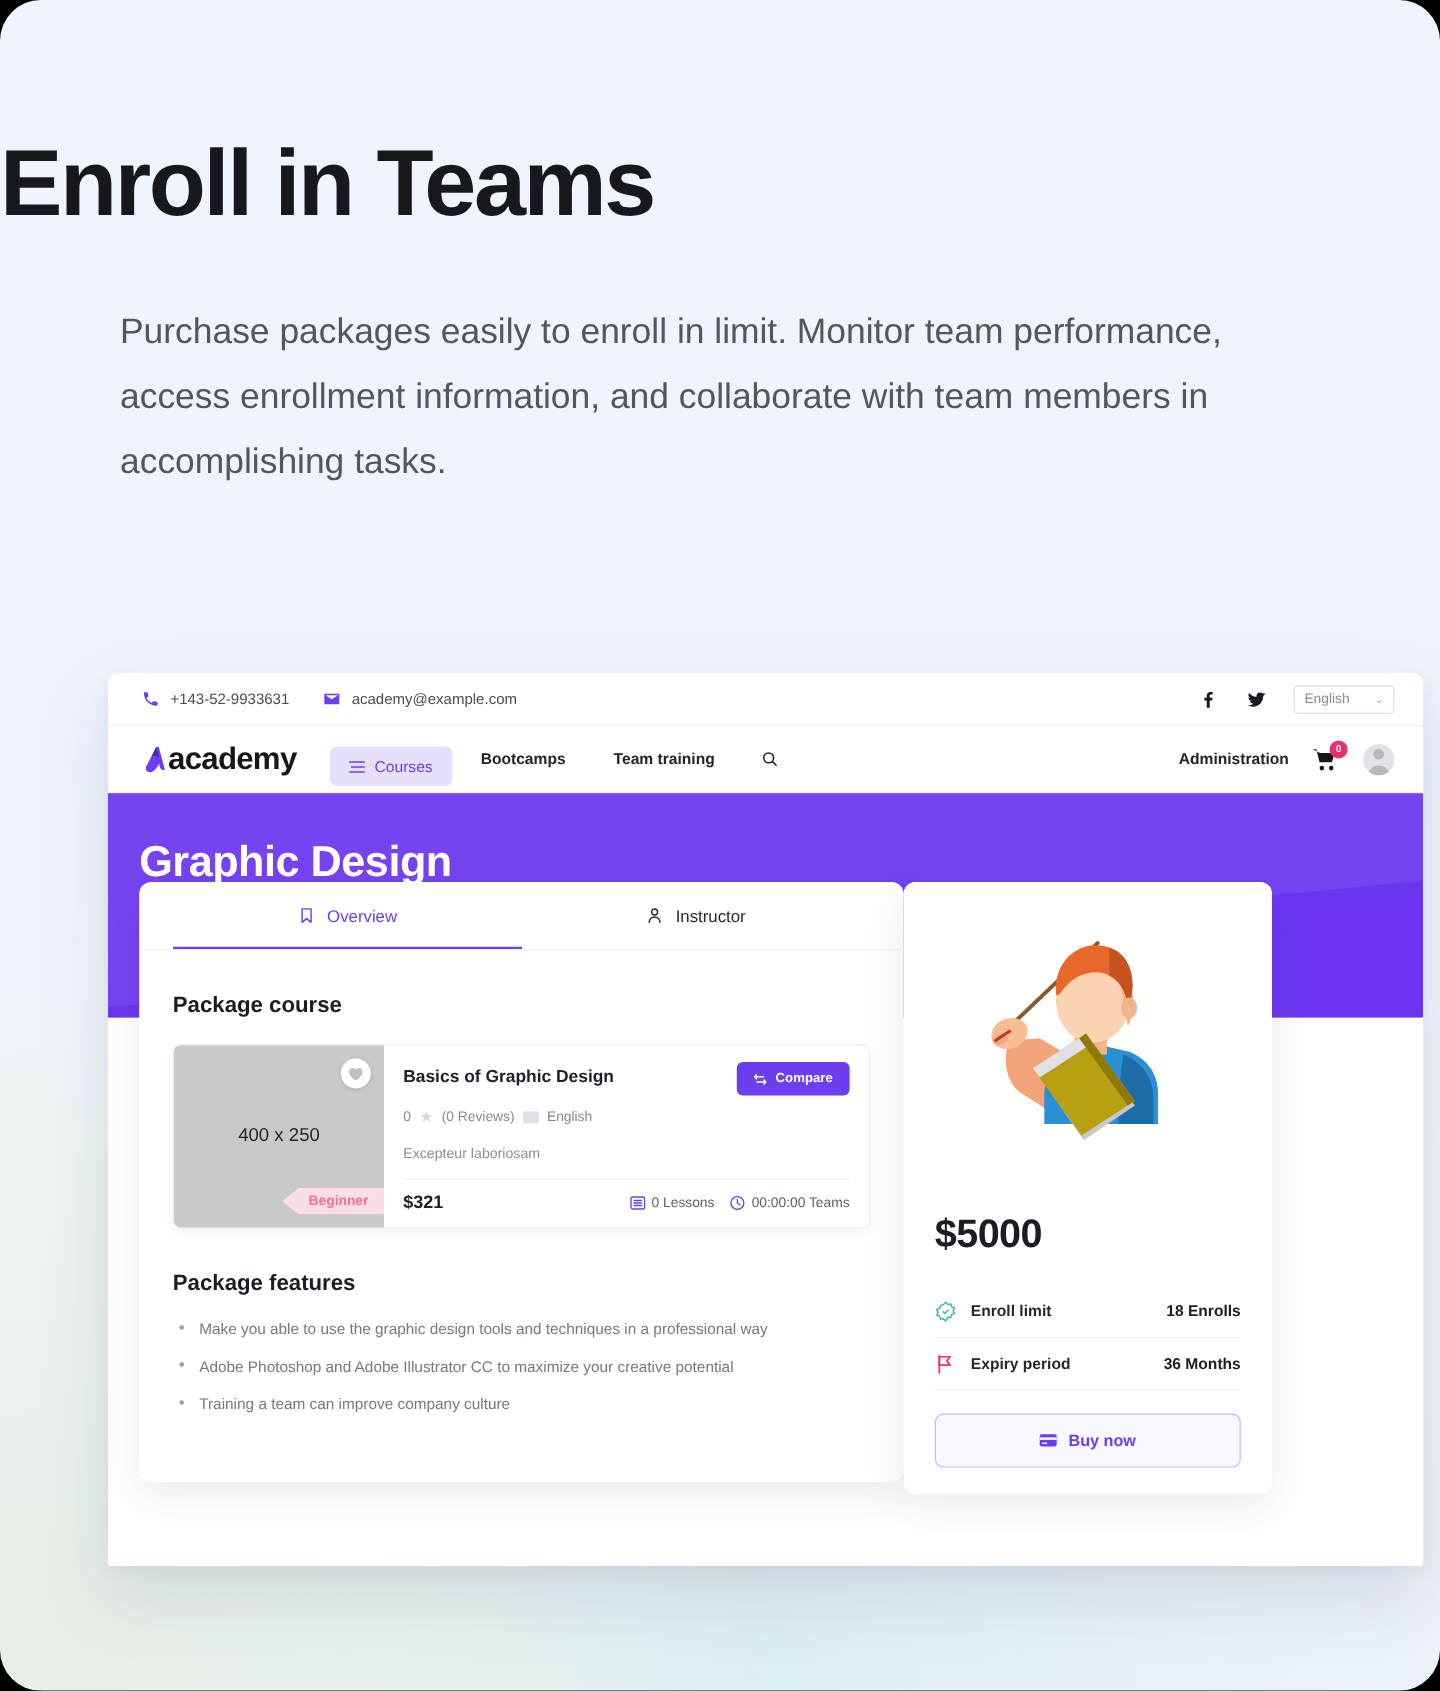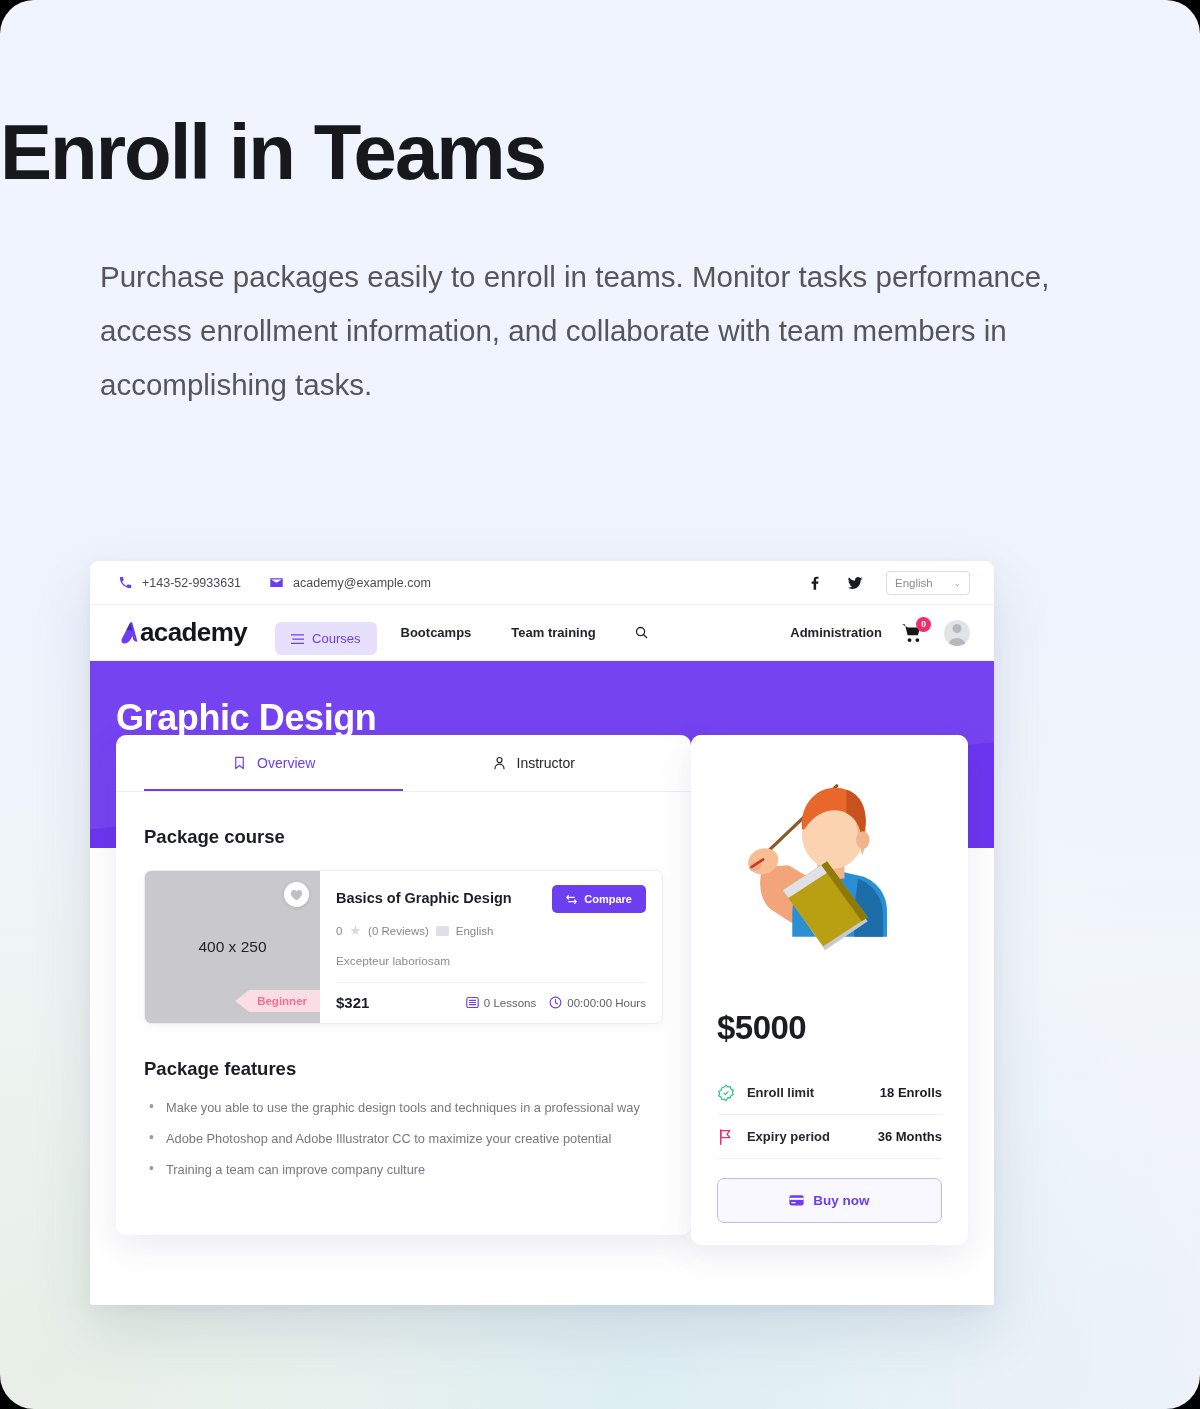--- a/index.html
+++ b/index.html
@@ -47,21 +47,21 @@
     line-height: 54px;
     color: #55565a;
     font-weight: 400;
   }
 
   
   .mock {
     position: absolute;
     left: 90px;
     top: 561px;
-    width: 904px;
+    width: 1096px;
     height: 744px;
     background: #ffffff;
     border-radius: 9px 9px 3px 3px;
     box-shadow: 0 26px 60px rgba(60,72,110,.13), 0 4px 14px rgba(60,72,110,.06);
     overflow: hidden;
   }
 
   
   .topbar {
     height: 44px;
@@ -337,21 +337,21 @@
   }
   .buy svg { width: 15px; height: 13px; fill: #6c3ef0; }
 </style>
 </head>
 <body>
 
 <div class="page">
 
   <div class="hero">
     <h1 class="hero-title">Enroll in Teams</h1>
-    <p class="hero-sub">Purchase packages easily to enroll in teams. Monitor tasks performance, access enrollment information, and collaborate with team members in accomplishing tasks.</p>
+    <p class="hero-sub">Purchase packages easily to enroll in limit. Monitor team performance, access enrollment information, and collaborate with team members in accomplishing tasks.</p>
   </div>
 
   <div class="mock">
 
     <div class="topbar">
       <div class="topbar-left">
         <div class="tb-item">
           <span class="ico">
             <svg viewBox="0 0 24 24">
                 <path d="M6.6 10.8c1.4 2.8 3.8 5.1 6.6 6.6l2.2-2.2c.3-.3.7-.4 1-.2 1.2.4 2.4.6 3.7.6.6 0 1 .4 1 1V20c0 .6-.4 1-1 1C10.6 21 3 13.4 3 4c0-.6.4-1 1-1h3.4c.6 0 1 .4 1 1 0 1.3.2 2.5.6 3.7.1.3 0 .7-.2 1l-2.2 2.1z"></path>
@@ -503,21 +503,21 @@
                         <rect x="1" y="1.8" width="14" height="12.4" rx="2" fill="none" stroke="#6c3ef0" stroke-width="1.4"></rect>
                         <path d="M4.2 5.4h7.6M4.2 8h7.6M4.2 10.6h7.6" stroke="#6c3ef0" stroke-width="1.4" stroke-linecap="round"></path>
                       </svg>
                     <span>0 Lessons</span>
                   </span>
                   <span class="cc-stat">
                     <svg viewBox="0 0 16 16">
                         <circle cx="8" cy="8" r="6.6" fill="none" stroke="#6c3ef0" stroke-width="1.4"></circle>
                         <path d="M8 4.4V8.2l2.6 1.6" fill="none" stroke="#6c3ef0" stroke-width="1.4" stroke-linecap="round"></path>
                       </svg>
-                    <span>00:00:00 Hours</span>
+                    <span>00:00:00 Teams</span>
                   </span>
                 </span>
               </div>
             </div>
           </div>
 
           <h2 class="section-title">Package features</h2>
           <ul class="features">
             <li>Make you able to use the graphic design tools and techniques in a professional way</li>
             <li>Adobe Photoshop and Adobe Illustrator CC to maximize your creative potential</li>

